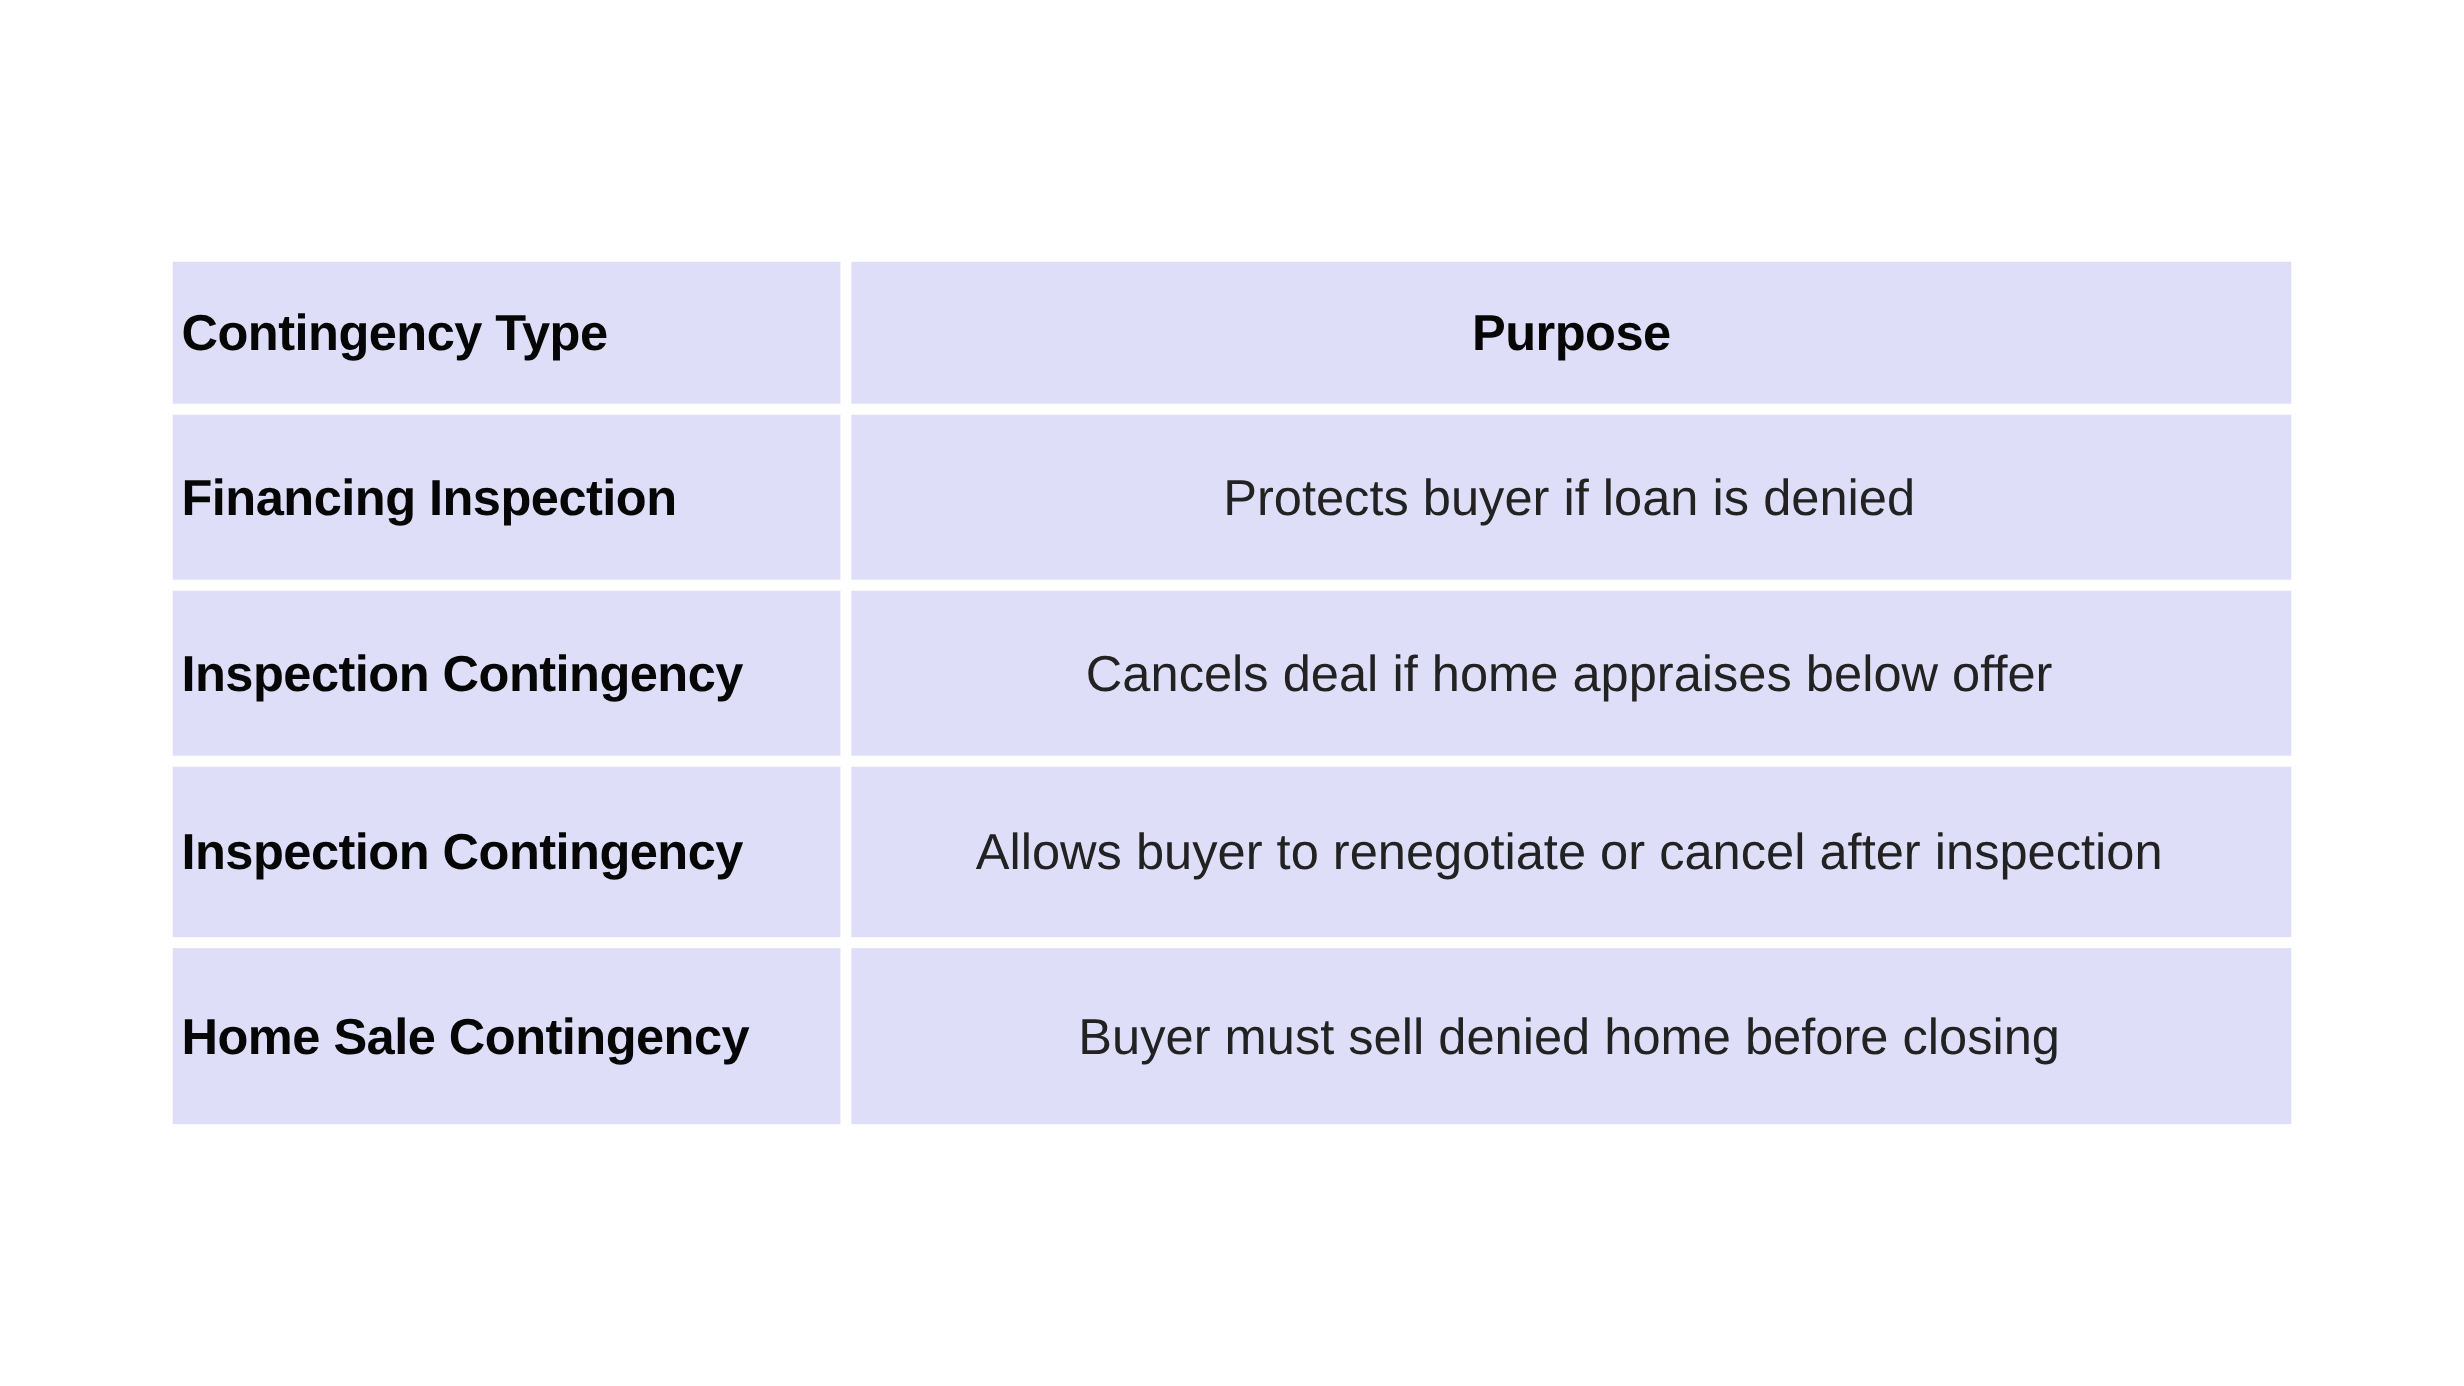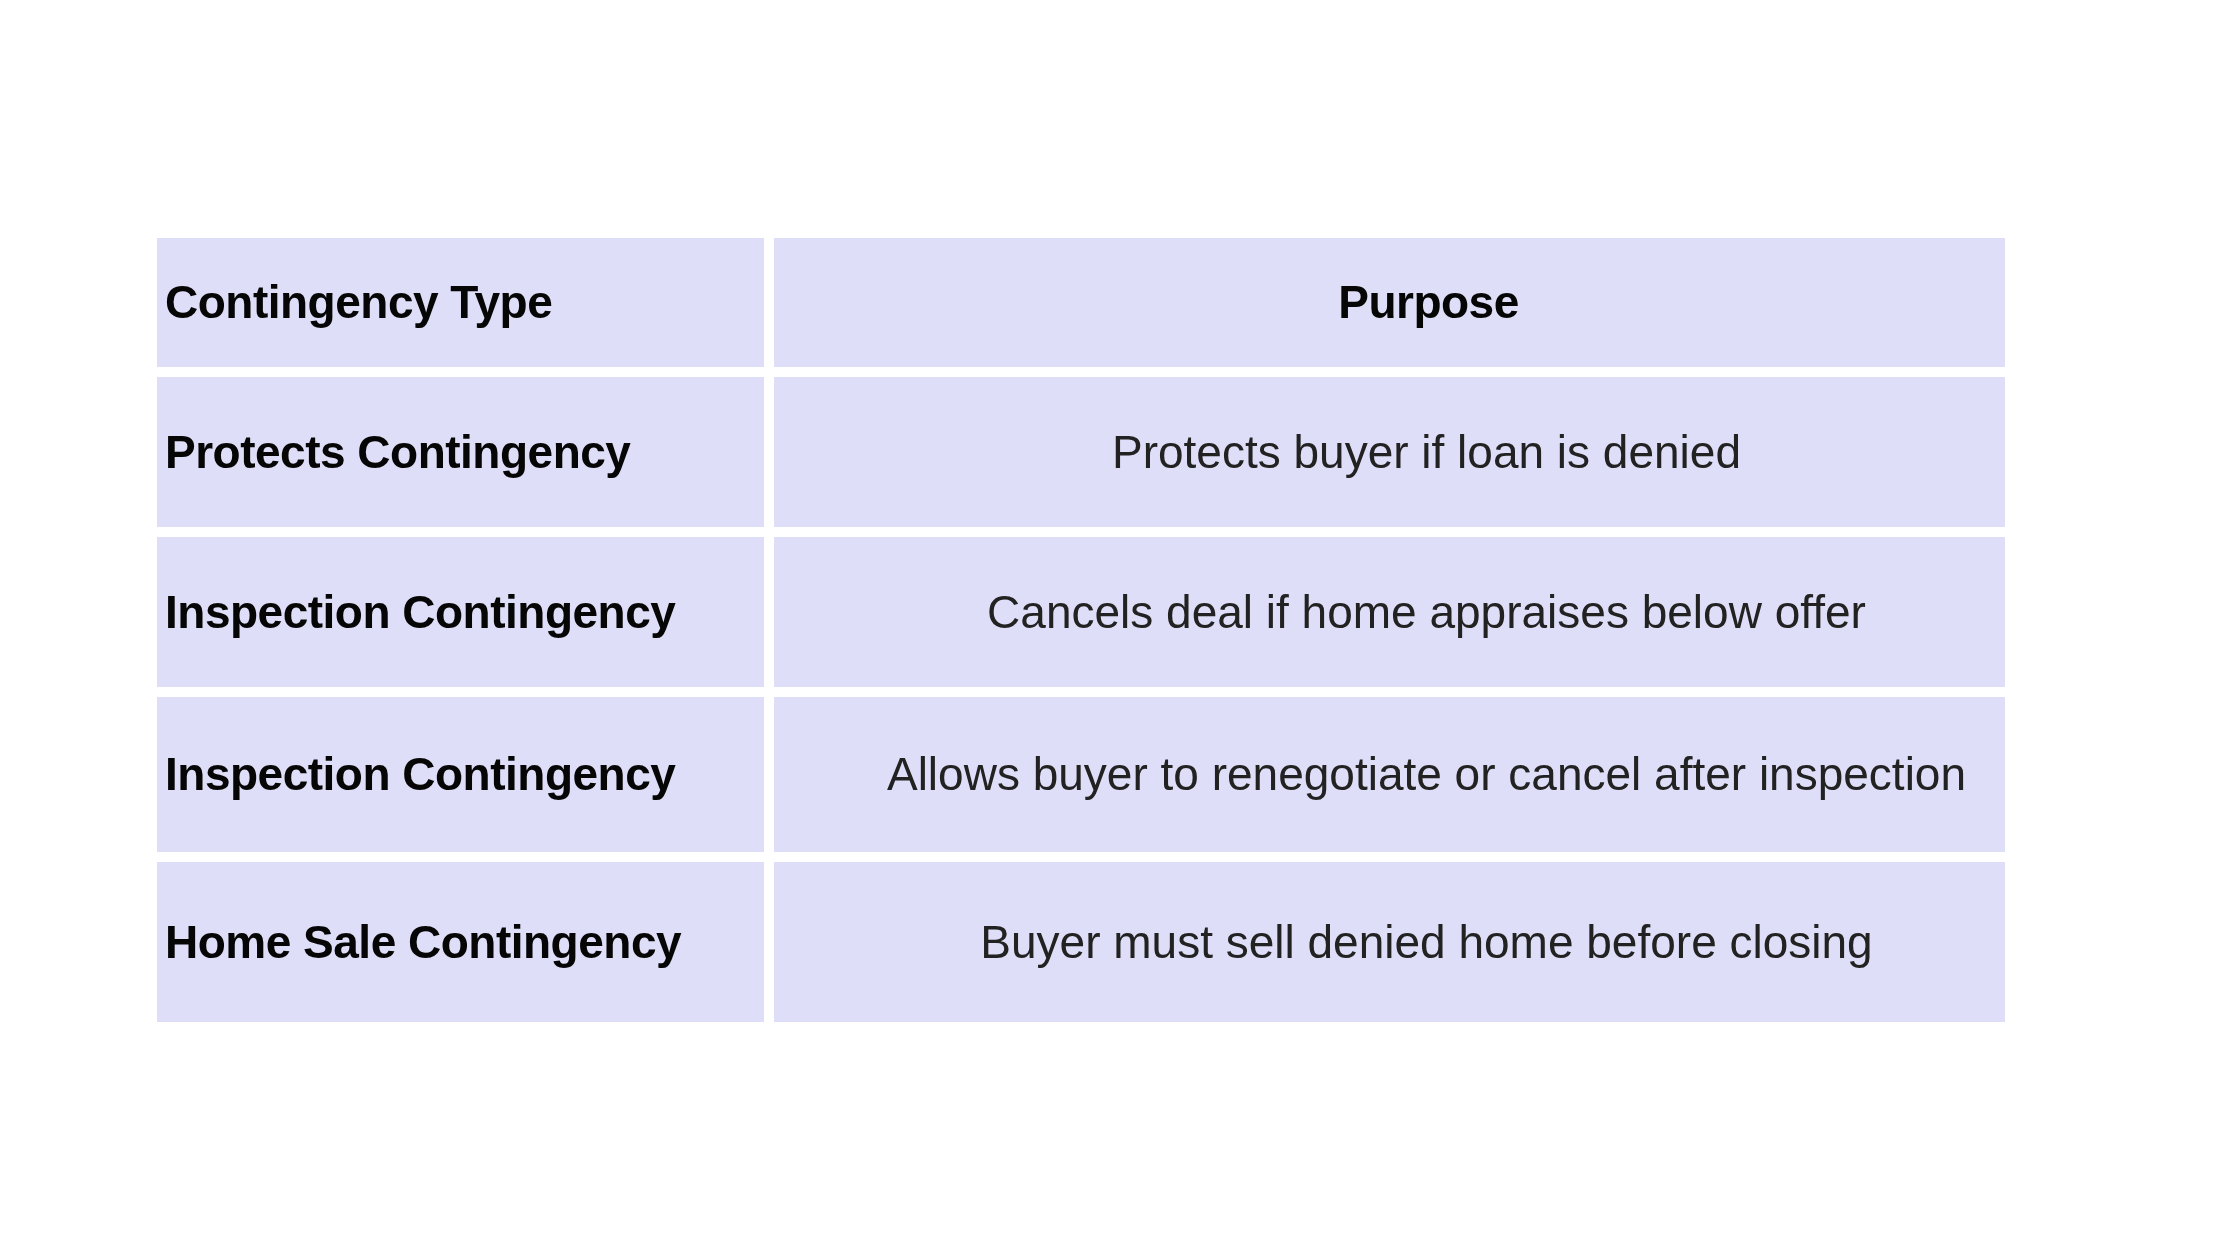--- a/index.html
+++ b/index.html
@@ -3,21 +3,21 @@
 <meta charset="utf-8">
 <style>
   html, body {
     margin: 0;
     padding: 0;
     background: var(--page-background, #ffffff);
     font-family: "Liberation Sans", "DejaVu Sans", sans-serif;
   }
   .page {
     position: relative;
-    width: 2005px;
+    width: 2240px;
     height: 1260px;
     background: var(--page-background, #ffffff);
     overflow: hidden;
   }
   .contingency-table {
     position: absolute;
     left: 157px;
     top: 238px;
     width: 1926px;
     display: grid;
@@ -55,21 +55,21 @@
 </style>
 </head>
 <body>
 
 <div class="page">
   <div class="contingency-table">
 
     <div class="cell left bold">Contingency Type</div>
     <div class="cell center bold">Purpose</div>
 
-    <div class="cell left bold">Protects Contingency</div>
+    <div class="cell left bold">Financing Inspection</div>
     <div class="cell center regular">Protects buyer if loan is denied</div>
 
     <div class="cell left bold">Inspection Contingency</div>
     <div class="cell center regular">Cancels deal if home appraises below offer</div>
 
     <div class="cell left bold">Inspection Contingency</div>
     <div class="cell center regular">Allows buyer to renegotiate or cancel after inspection</div>
 
     <div class="cell left bold">Home Sale Contingency</div>
     <div class="cell center regular">Buyer must sell denied home before closing</div>

